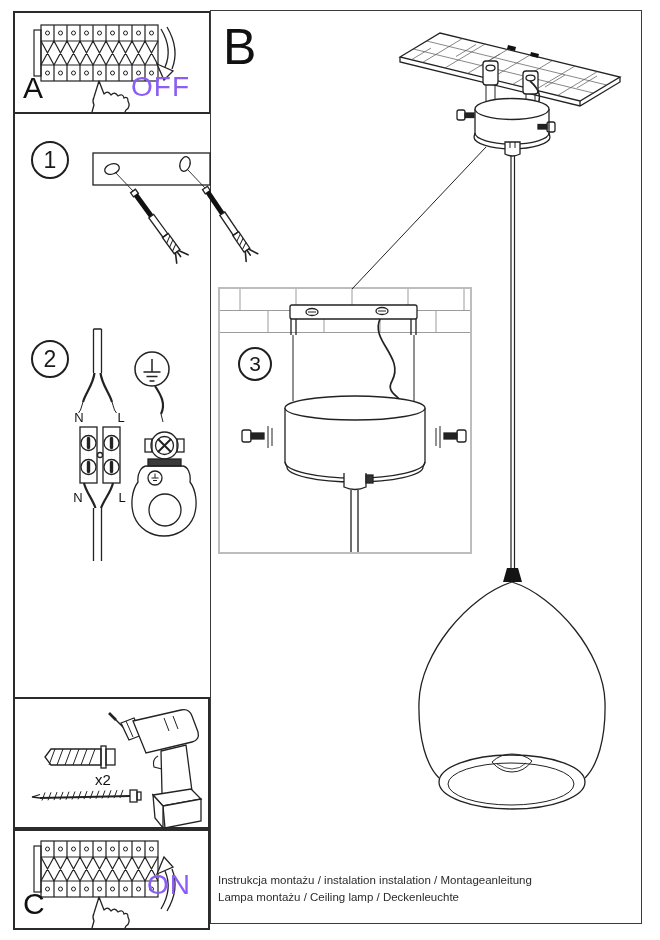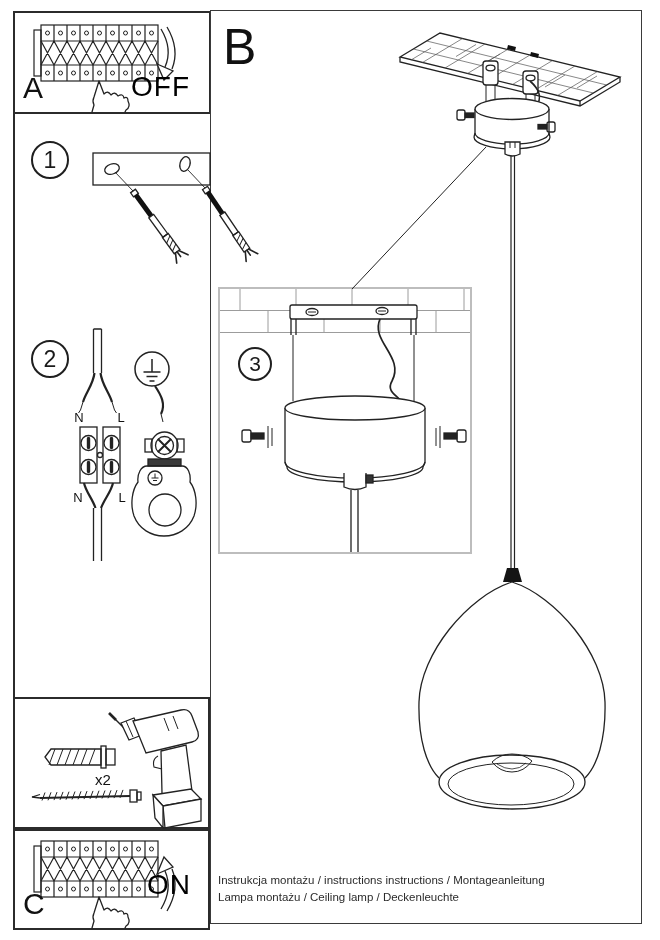--- a/index.html
+++ b/index.html
@@ -7,21 +7,21 @@
         font-family:"Liberation Sans", sans-serif;color:#1a1a1a;}
   .abs{position:absolute;}
   .frame{position:absolute;background:#fff;}
   .frame.dark{border:2px solid #2b2b2b;}
   .frame.thin{border:1.5px solid #3a3a3a;}
   .frame.grey{border:2px solid #bdbdbd;}
   .badge{position:absolute;border:2px solid #1f1f1f;border-radius:50%;
          display:flex;align-items:center;justify-content:center;
          font-size:23px;background:#fff;}
   .letter{position:absolute;font-size:30px;color:#111;}
-  .action{position:absolute;font-size:28px;color:#000000;letter-spacing:1px;}
+  .action{position:absolute;font-size:28px;color:#8b5cf6;letter-spacing:1px;}
   .section-letter{position:absolute;font-size:50px;color:#111;}
   .footer{position:absolute;left:218px;top:872px;font-size:11.5px;line-height:17px;color:#2b2b2b;}
   svg{position:absolute;left:0;top:0;overflow:visible;}
   svg text{font-family:"Liberation Sans", sans-serif;}
 </style>
 </head>
 <body>
 
 <div class="page">
 
@@ -305,17 +305,17 @@
       <g fill="none" stroke="#222" stroke-width="1.3">
         <path d="M146 78 Q158 58 150 40 M152 80 Q165 58 157 38"></path>
         <path d="M142 43 L158 36 L149 26 Z" fill="#fff"></path>
       </g>
     </svg>
     <div class="letter" style="left:8px;top:56px;">C</div>
     <div class="action" style="left:120px;top:38px;margin-left:12px;">ON</div>
   </div>
 
   <div class="footer">
-    <div>Instrukcja montażu / instructions instructions / Montageanleitung</div>
+    <div>Instrukcja montażu / instalation instalation / Montageanleitung</div>
     <div>Lampa montażu / Ceiling lamp  / Deckenleuchte</div>
   </div>
 
 </div>
 
 </body></html>

